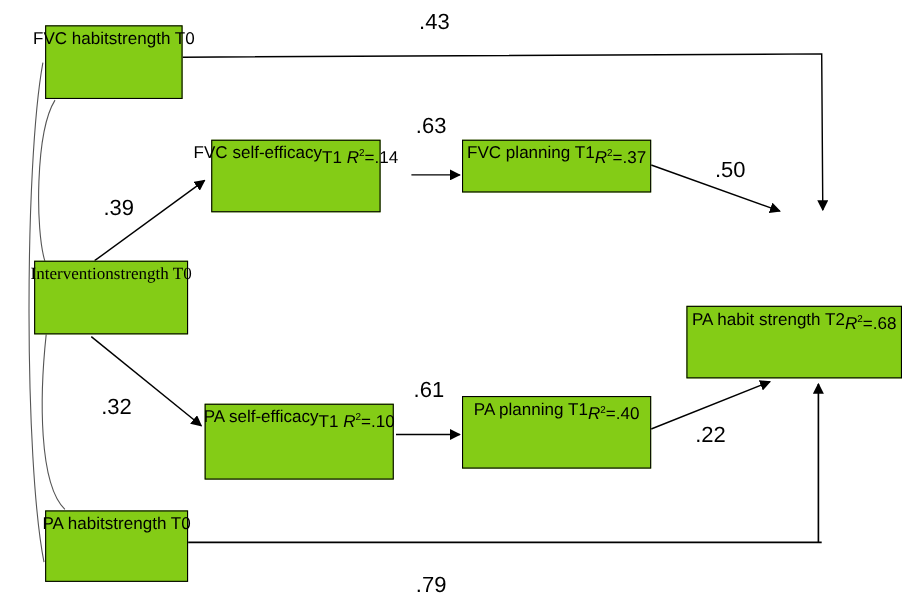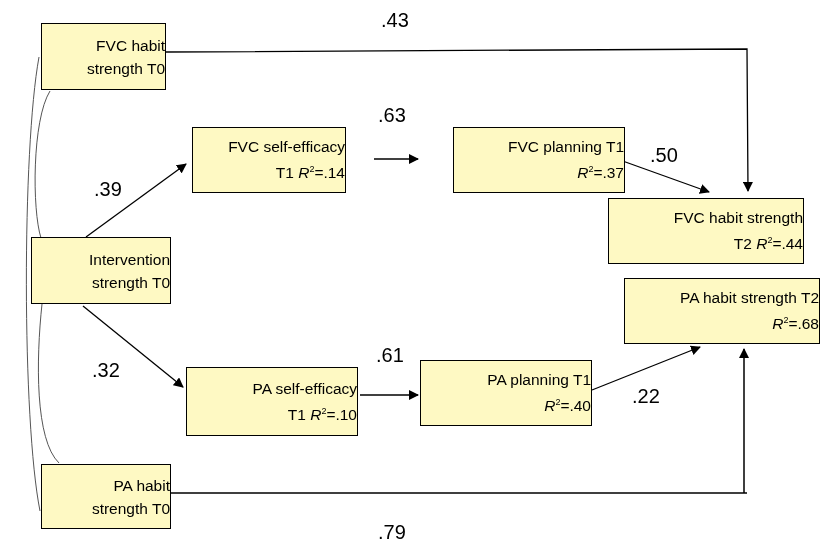--- a/index.html
+++ b/index.html
@@ -1,20 +1,20 @@
 <!DOCTYPE html>
 <html><head>
 <meta charset="utf-8">
 <style>
   html, body { margin: 0; padding: 0; background: #ffffff; }
   body { width: 831px; height: 550px; position: relative; overflow: hidden;
          font-family: "Liberation Sans", sans-serif; color: #000; }
   #diagram { position: absolute; left: 0; top: 0; width: 831px; height: 550px; }
-  .node { position: absolute; box-sizing: border-box; border: 1px solid #000; background: #fef9c3;
-          display: flex; flex-direction: column; align-items: flex-end; justify-content: center;
+  .node { position: absolute; box-sizing: border-box; border: 1px solid #000; background: #84cc16;
+          display: flex; align-items: flex-start; justify-content: center;
           font-size: 15.5px; line-height: 23px; text-align: center; }
   .node .l { white-space: nowrap; }
   .coef { position: absolute; font-size: 20px; white-space: nowrap; }
   i { font-style: italic; }
 </style>
 </head>
 <body>
 
 <div id="diagram">
   <svg width="831" height="550" style="position:absolute;left:0;top:0;">
@@ -43,54 +43,50 @@
     <line x1="592" y1="390" x2="700" y2="347" stroke="#000" stroke-width="1.3" marker-end="url(#ah)"></line>
 
     <polyline points="171,493 747,493 744,493 744,349" fill="none" stroke="#000" stroke-width="1.5" marker-end="url(#ah)"></polyline>
   </svg>
 
   <div class="node" style="left:41px;top:23px;width:125px;height:67px;">
     <span class="l">FVC habit</span>
     <span class="l">strength T0</span>
   </div>
 
-  <div class="node" style="left:31px;top:237px;width:140px;height:67px;">
+  <div class="node" style="left:31px;top:237px;width:140px;height:67px;font-family:Liberation Serif, serif;">
     <span class="l">Intervention</span>
     <span class="l">strength T0</span>
   </div>
 
   <div class="node" style="left:41px;top:464px;width:130px;height:65px;">
     <span class="l">PA habit</span>
     <span class="l">strength T0</span>
   </div>
 
   <div class="node" style="left:192px;top:127px;width:154px;height:66px;">
     <span class="l">FVC self-efficacy</span>
     <span class="l"><span>T1 </span><i>R</i><sup style="font-size:9px">2</sup><span>=.14</span></span>
   </div>
 
-  <div class="node" style="left:420px;top:127px;width:172px;height:66px;margin-left:33px;">
+  <div class="node" style="left:420px;top:127px;width:172px;height:48px;">
     <span class="l">FVC planning T1</span>
     <span class="l"><i>R</i><sup style="font-size:9px">2</sup><span>=.37</span></span>
   </div>
 
   <div class="node" style="left:186px;top:367px;width:172px;height:69px;">
     <span class="l">PA self-efficacy</span>
     <span class="l"><span>T1 </span><i>R</i><sup style="font-size:9px">2</sup><span>=.10</span></span>
   </div>
 
   <div class="node" style="left:420px;top:360px;width:172px;height:66px;">
     <span class="l">PA planning T1</span>
     <span class="l"><i>R</i><sup style="font-size:9px">2</sup><span>=.40</span></span>
   </div>
 
-  <div class="node" style="left:608px;top:198px;width:196px;height:66px;">
-    <span class="l">FVC habit strength</span>
-    <span class="l"><span>T2 </span><i>R</i><sup style="font-size:9px">2</sup><span>=.44</span></span>
-  </div>
 
   <div class="node" style="left:608px;top:278px;width:196px;height:66px;margin-left:16px;">
     <span class="l">PA habit strength T2</span>
     <span class="l"><i>R</i><sup style="font-size:9px">2</sup><span>=.68</span></span>
   </div>
 
   <span class="coef" style="left:381px;top:9px;">.43</span>
   <span class="coef" style="left:94px;top:178px;">.39</span>
   <span class="coef" style="left:378px;top:104px;">.63</span>
   <span class="coef" style="left:650px;top:144px;">.50</span>

